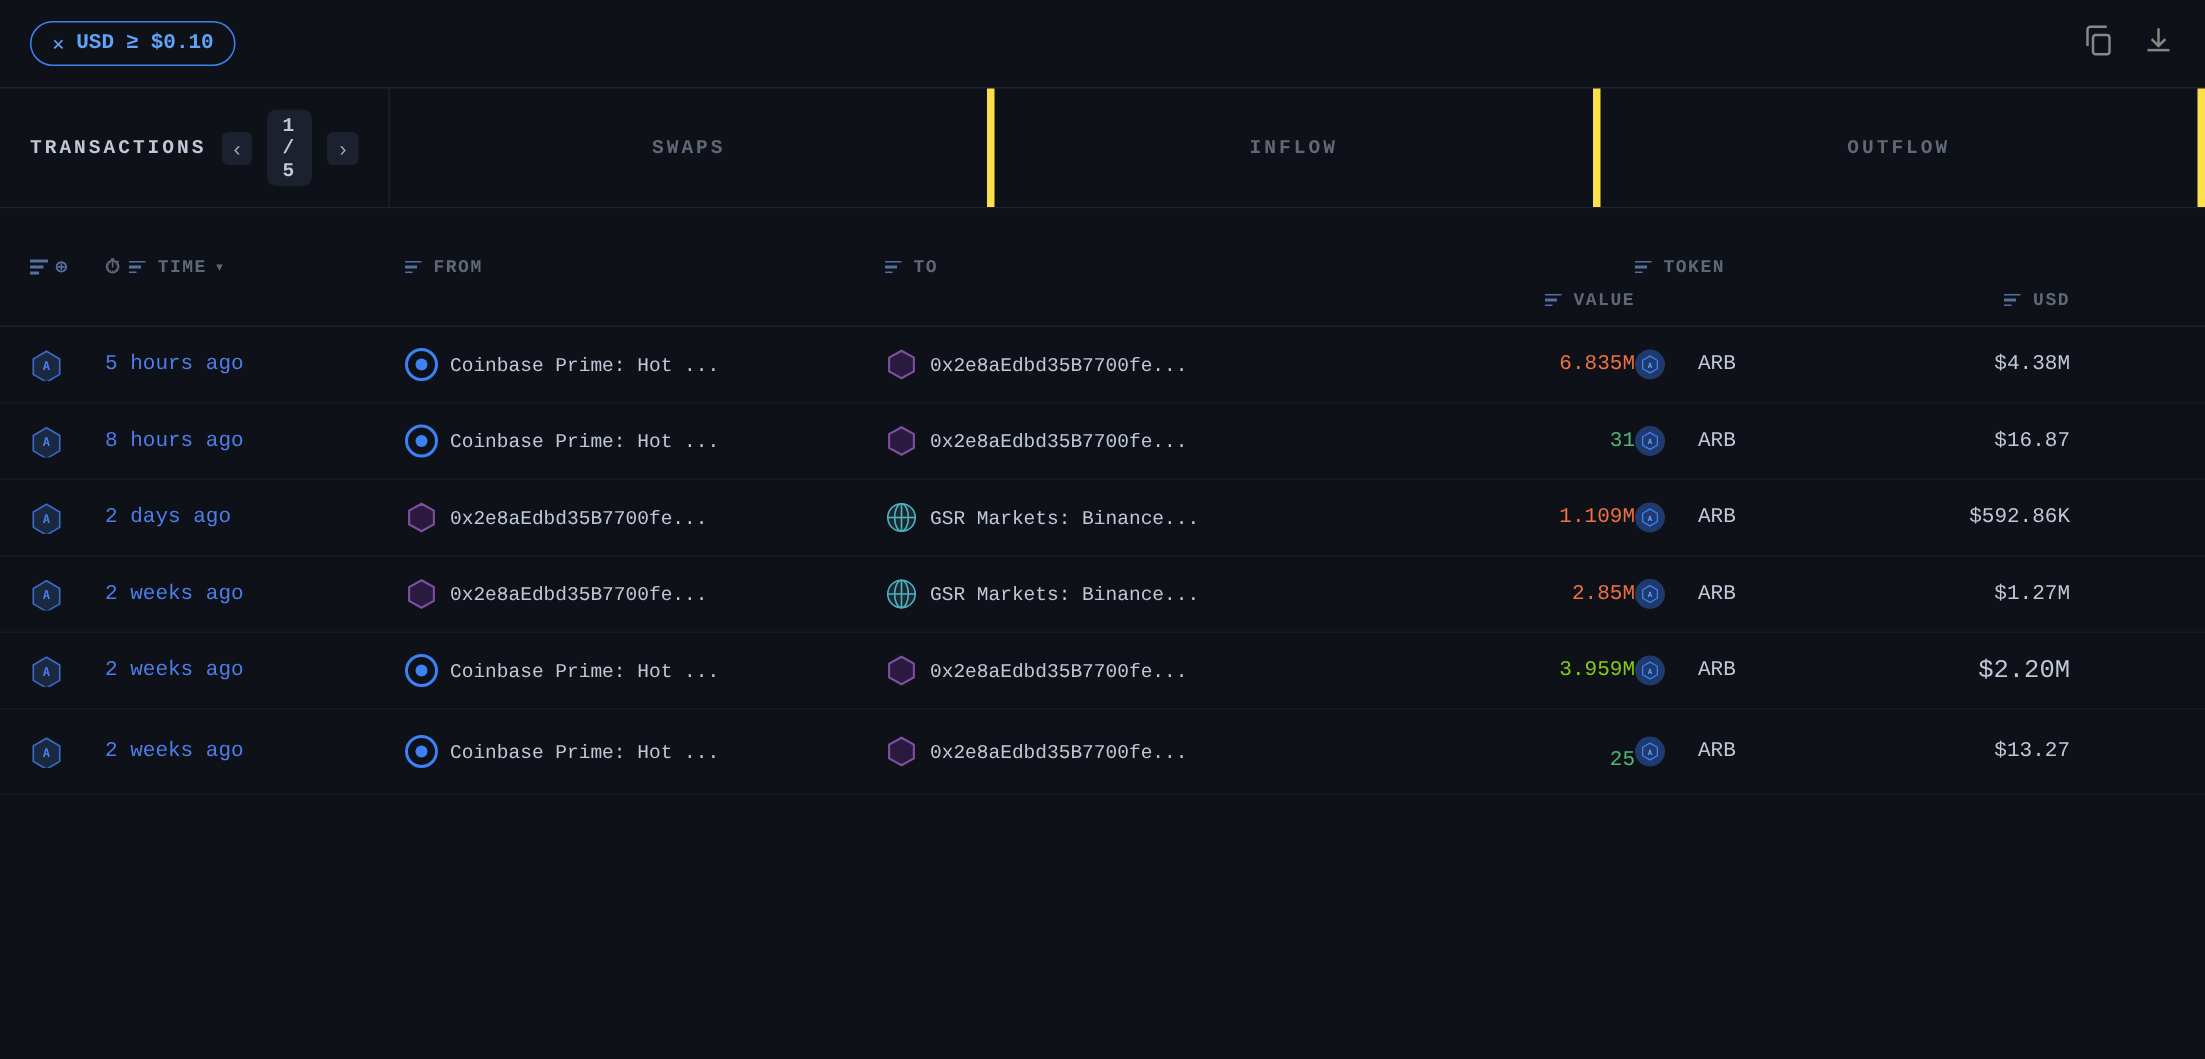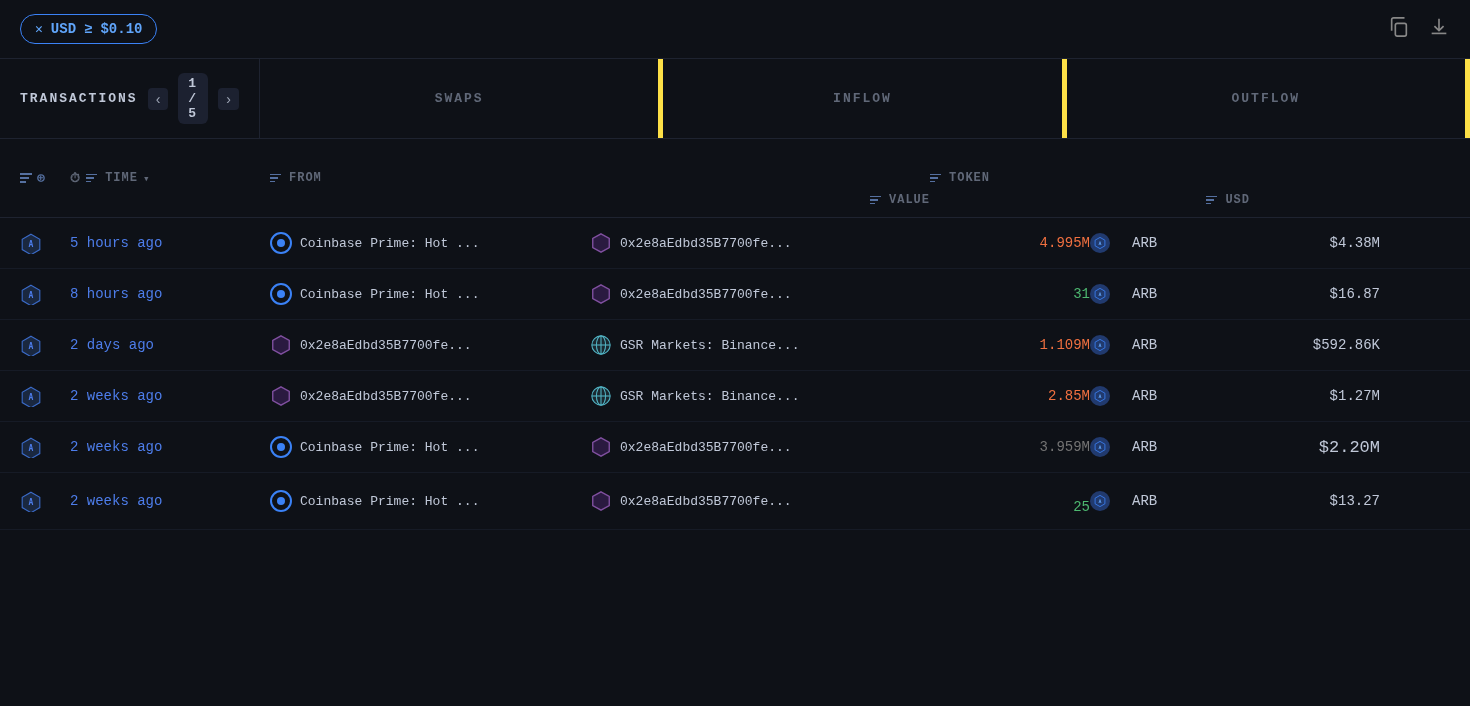--- a/index.html
+++ b/index.html
@@ -316,20 +316,28 @@
     <span style="color:#606878;font-size:11px;">▾</span>
   </div>
   <div class="col-header">
     <div class="header-filter-icon">
       <span></span>
         <span></span>
         <span></span>
     </div>
     <span>FROM</span>
   </div>
+  <div class="col-header">
+    <div class="header-filter-icon">
+      <span></span>
+        <span></span>
+        <span></span>
+    </div>
+    <span>TO</span>
+  </div>
   <div class="col-header col-header-right">
     <div class="header-filter-icon">
       <span></span>
         <span></span>
         <span></span>
     </div>
     <span>VALUE</span>
   </div>
   <div class="col-header">
     <div class="header-filter-icon">
@@ -366,21 +374,21 @@
         </div>
       <span class="addr-text">Coinbase Prime: Hot ...</span>
     </div>
     <div class="cell">
       <svg class="hex-addr-icon" viewBox="0 0 24 24" fill="none" xmlns="http://www.w3.org/2000/svg">
       <polygon points="12,2 21,7 21,17 12,22 3,17 3,7" fill="#2a1a40" stroke="#8050a0" stroke-width="1.5"></polygon>
     </svg>
       <span class="addr-text">0x2e8aEdbd35B7700fe...</span>
     </div>
     <div class="cell" style="justify-content:flex-end;">
-      <span style="color:#f07040;font-size:14px;">4.995M</span>
+      <span style="color:#f07040;font-size:14px;">6.835M</span>
     </div>
     <div class="cell token-cell">
       <div class="arb-token-icon">
         <svg viewBox="0 0 20 20" fill="none" width="14" height="14">
           <polygon points="10,2 17,6 17,14 10,18 3,14 3,6" fill="#213a6e" stroke="#3b82f6" stroke-width="1.2"></polygon>
           <text x="10" y="13" text-anchor="middle" fill="#60a5fa" font-size="7" font-family="monospace" font-weight="bold">A</text>
         </svg>
       </div>
       <span>ARB</span>
     </div>
@@ -524,21 +532,21 @@
         </div>
       <span class="addr-text">Coinbase Prime: Hot ...</span>
     </div>
     <div class="cell">
       <svg class="hex-addr-icon" viewBox="0 0 24 24" fill="none" xmlns="http://www.w3.org/2000/svg">
       <polygon points="12,2 21,7 21,17 12,22 3,17 3,7" fill="#2a1a40" stroke="#8050a0" stroke-width="1.5"></polygon>
     </svg>
       <span class="addr-text">0x2e8aEdbd35B7700fe...</span>
     </div>
     <div class="cell" style="justify-content:flex-end;">
-      <span style="color:#737373;font-size:14px;">3.959M</span>
+      <span style="color:#84cc16;font-size:14px;">3.959M</span>
     </div>
     <div class="cell token-cell">
       <div class="arb-token-icon">
         <svg viewBox="0 0 20 20" fill="none" width="14" height="14">
           <polygon points="10,2 17,6 17,14 10,18 3,14 3,6" fill="#213a6e" stroke="#3b82f6" stroke-width="1.2"></polygon>
           <text x="10" y="13" text-anchor="middle" fill="#60a5fa" font-size="7" font-family="monospace" font-weight="bold">A</text>
         </svg>
       </div>
       <span>ARB</span>
     </div>

